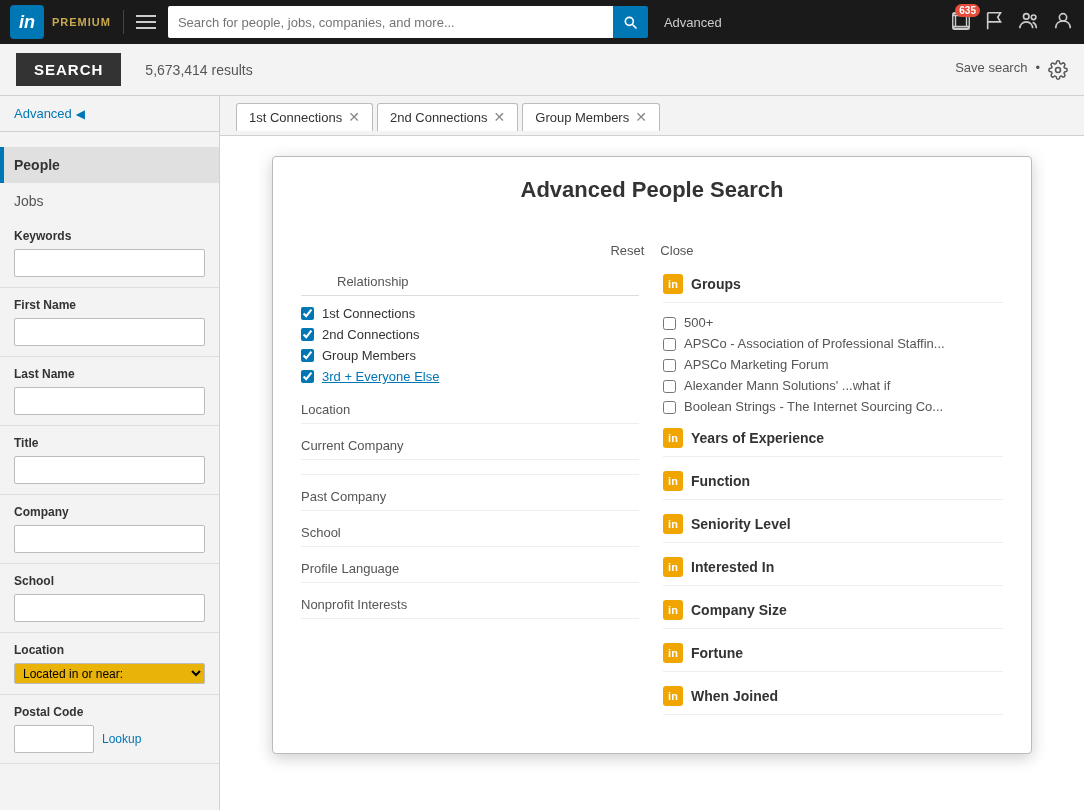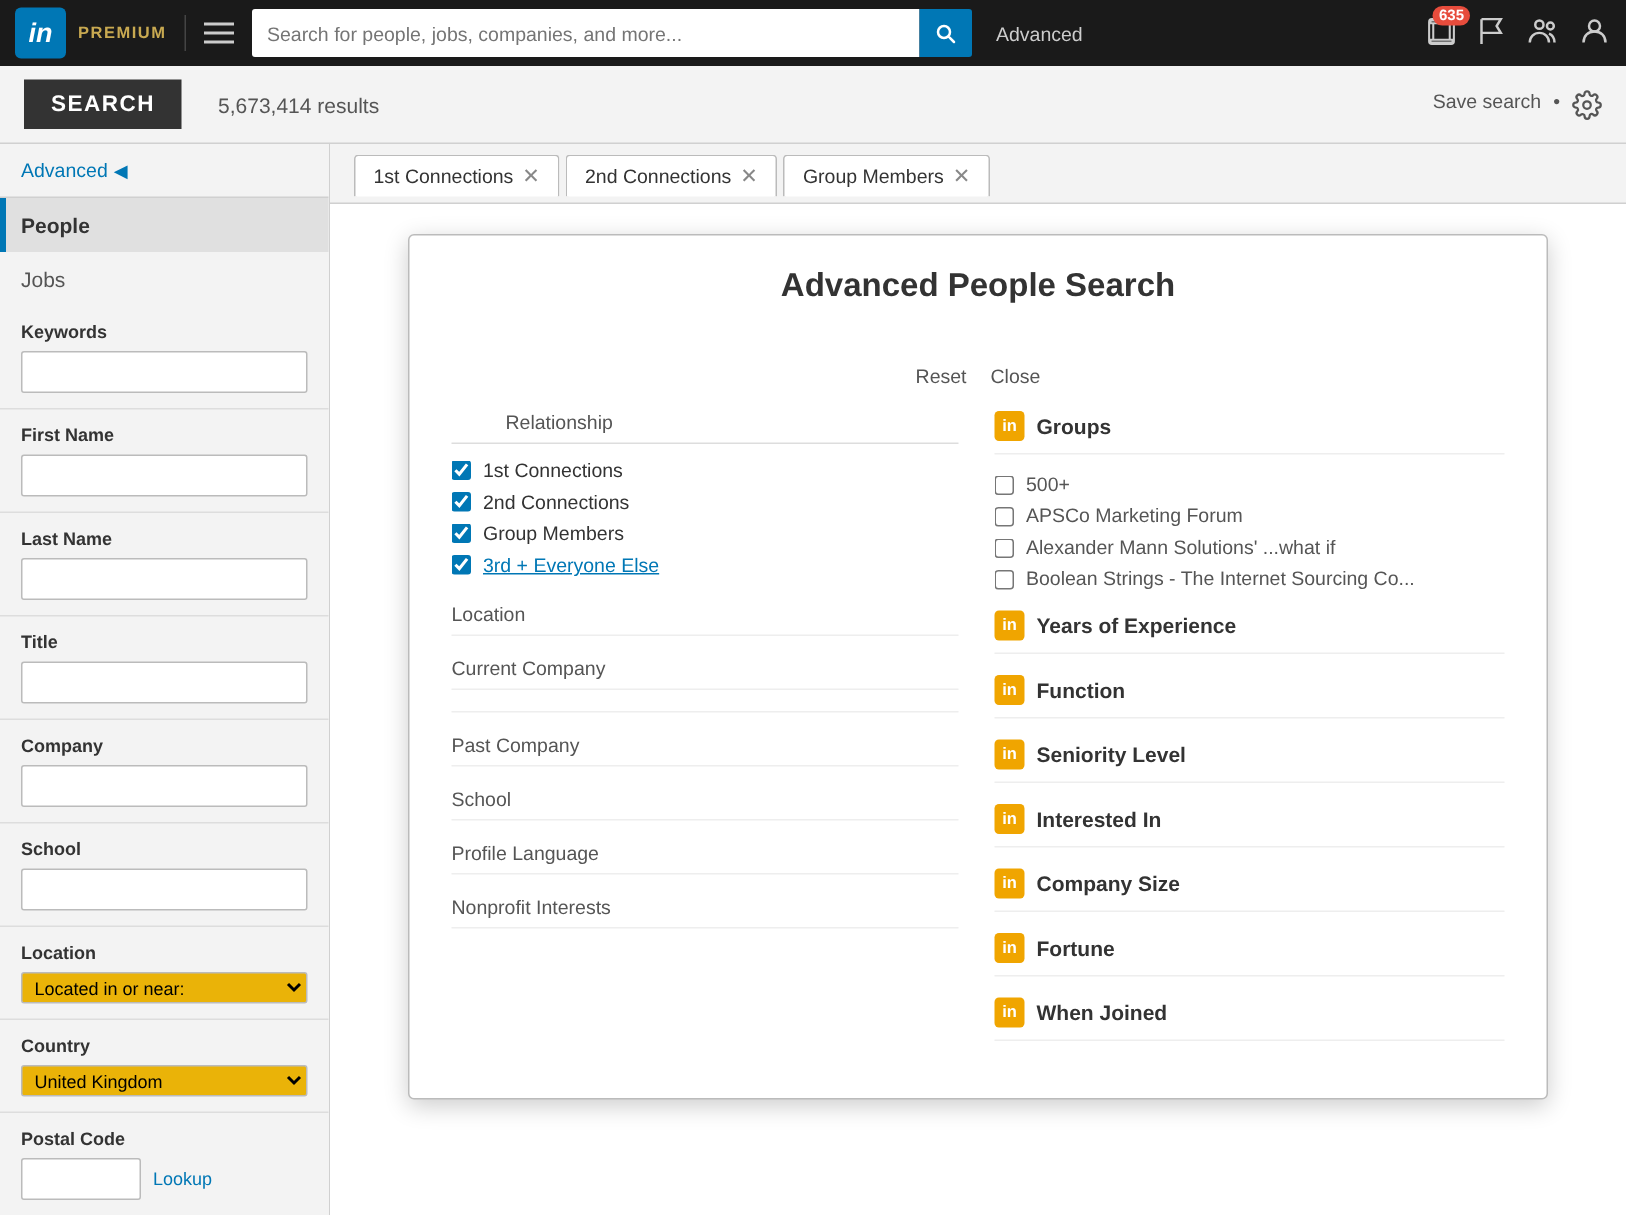--- a/index.html
+++ b/index.html
@@ -75,21 +75,21 @@
     .left-sidebar {
       width: 220px; background: #f3f3f3; border-right: 1px solid #d0d0d0;
       overflow-y: auto; flex-shrink: 0; padding-bottom: 20px;
     }
     .sidebar-advanced-link {
       display: flex; align-items: center; gap: 4px; padding: 10px 14px;
       color: #0077b5; font-size: 13px; cursor: pointer; border-bottom: 1px solid #d0d0d0;
     }
     .sidebar-section-active {
       background: #e0e0e0; border-left: 4px solid #0077b5;
-      padding: 10px 14px 10px 10px; font-weight: bold; font-size: 14px; cursor: pointer;
+      padding: 10px 14px 10px 10px; font-weight: bold; font-size: 14px; cursor: pointer; margin-top: 15px;
     }
     .sidebar-section-inactive {
       padding: 10px 14px; font-size: 14px; cursor: pointer; color: #555;
     }
 
     .filter-section { padding: 10px 14px; border-bottom: 1px solid #ddd; }
     .filter-label { font-weight: bold; font-size: 12px; margin-bottom: 6px; color: #333; }
     .filter-input {
       width: 100%; height: 28px; border: 1px solid #bbb; border-radius: 2px;
       padding: 0 6px; font-size: 12px; outline: none;
@@ -276,26 +276,20 @@
         <input class="filter-input" type="text" style="">
       </div>
 
       <div class="filter-section">
         <div class="filter-label">Location</div>
         <select class="filter-select">
           <option>Located in or near:</option>
         </select>
       </div>
 
-      <div class="filter-section">
-        <div class="filter-label">Country</div>
-        <select class="filter-select">
-          <option>United Kingdom</option>
-        </select>
-      </div>
 
       <div class="filter-section">
         <div class="filter-label">Postal Code</div>
         <div class="postal-row">
           <input class="filter-input" type="text" style="width: 80px;">
           <span class="lookup-link">Lookup</span>
         </div>
       </div>
 
     </aside>
@@ -394,20 +388,24 @@
                   <span class="premium-section-title">Groups</span>
                 </div>
                 <hr class="premium-section-divider">
                 <div class="groups-list">
                   <div class="groups-list-item">
                     <input type="checkbox" style="">
                     <span>500+</span>
                   </div>
                   <div class="groups-list-item">
                     <input type="checkbox" style="">
+                    <span>APSCo - Association of Professional Staffin...</span>
+                  </div>
+                  <div class="groups-list-item">
+                    <input type="checkbox" style="">
                     <span>APSCo Marketing Forum</span>
                   </div>
                   <div class="groups-list-item">
                     <input type="checkbox" style="">
                     <span>Alexander Mann Solutions' ...what if</span>
                   </div>
                   <div class="groups-list-item">
                     <input type="checkbox" style="">
                     <span>Boolean Strings - The Internet Sourcing Co...</span>
                   </div>

